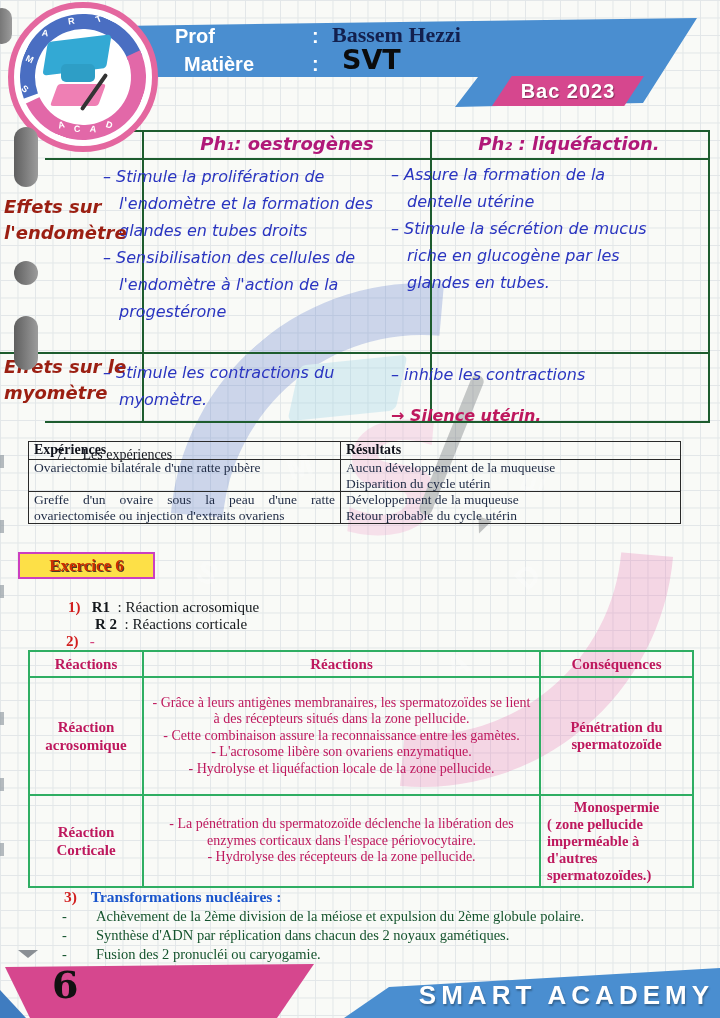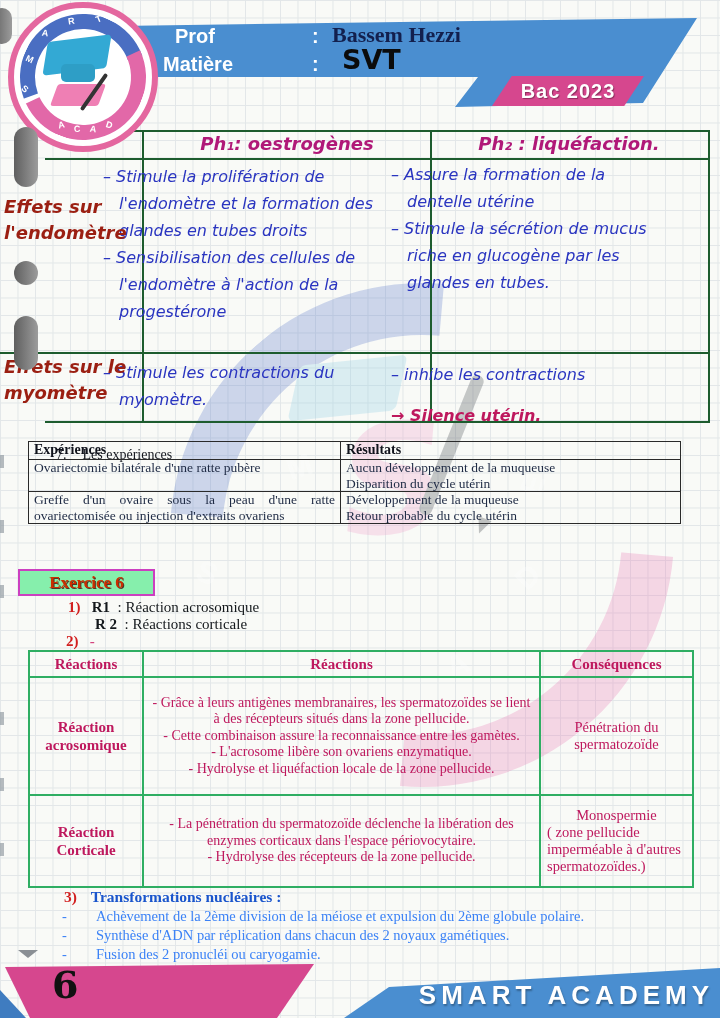--- a/index.html
+++ b/index.html
@@ -63,42 +63,42 @@
   
   .exp-title{position:absolute;left:56px;top:425px;font-size:14px;color:#15181f;z-index:2;margin-top:22px;}
   .exp-title .mk{margin-right:16px;}
   table.exp{position:absolute;left:28px;top:441px;width:652px;border-collapse:collapse;table-layout:fixed;z-index:2;
             font-size:13.5px;line-height:15.5px;color:#1e2a44;}
   table.exp th,table.exp td{border:1.8px solid #2a2a2a;padding:0 5px;vertical-align:top;background:transparent;}
   table.exp th{text-align:left;font-size:14px;height:17px;color:#10131c;}
   td.justify{text-align:justify;}
 
   
-  .ex6{position:absolute;left:18px;top:569px;width:133px;height:23px;background:#86efac;border:2px solid #cc3fc0;z-index:2;
+  .ex6{position:absolute;left:18px;top:552px;width:133px;height:23px;background:#fde047;border:2px solid #cc3fc0;z-index:2;
        display:flex;align-items:center;justify-content:center;
        color:#cc2e00;font:bold 17px "Liberation Serif",serif;text-shadow:1px 1px 0 #4a3a2a;}
   .qline{position:absolute;z-index:2;font-size:15px;color:#14181c;}
   .qmark{color:#d21f1f;font-weight:bold;}
   .qterm{font-weight:bold;}
   .qdash{color:#d4457e;font-weight:bold;}
 
   
   table.green{position:absolute;left:28px;top:650px;width:664px;border-collapse:collapse;table-layout:fixed;z-index:2;
               font-size:14px;line-height:16.5px;color:#be185d;}
   table.green th,table.green td{border:2.5px solid #2fae63;padding:2px 6px;vertical-align:middle;background:transparent;}
   table.green th{font-size:15px;height:20px;}
   td.reaction{text-align:center;font-weight:bold;font-size:15px;line-height:18px;}
   td.mech{vertical-align:top;text-align:center;}
-  td.conseq{font-weight:normal;font-size:14.5px;line-height:17px;}
+  td.conseq{font-weight:bold;font-size:14.5px;line-height:17px;}
   .conseq-main{text-align:center;}
 
   
   .q3head{position:absolute;left:64px;top:888px;z-index:2;font-size:15.5px;}
   .q3title{color:#1a55cc;font-weight:bold;margin-left:10px;}
-  .bullet{position:absolute;z-index:2;font-size:14.5px;color:#3b82f6;}
+  .bullet{position:absolute;z-index:2;font-size:14.5px;color:#14532d;}
   .bullet .bm{display:inline-block;width:34px;}
 
   
   .f-pink{position:absolute;left:0;top:962px;width:320px;height:56px;background:#d6478e;z-index:3;
           clip-path:polygon(5px 5px,314px 2px,277px 56px,30px 56px);}
   .f-bluetri{position:absolute;left:0;top:990px;width:26px;height:28px;background:#3f7cc0;z-index:3;
              clip-path:polygon(0 0,100% 100%,0 100%);}
   .f-graytri{position:absolute;left:18px;top:950px;width:20px;height:8px;background:#8a8f94;z-index:3;
              clip-path:polygon(0 0,100% 0,50% 100%);}
   .f-num{position:absolute;left:52px;top:962px;z-index:4;color:#111;font:bold 38px "DejaVu Serif",serif;}
@@ -134,21 +134,21 @@
   <div class="tick" style="top:520px;"></div>
   <div class="tick" style="top:585px;"></div>
   <div class="tick" style="top:712px;"></div>
   <div class="tick" style="top:778px;"></div>
   <div class="tick" style="top:843px;"></div>
 
   <div class="banner"></div>
   <span class="hdr-label" style="left:175px;top:25px;">Prof</span>
   <span class="hdr-colon" style="left:312px;top:25px;">:</span>
   <span class="hdr-prof-value" style="left:332px;top:22px;">Bassem Hezzi</span>
-  <span class="hdr-label" style="left:163px;top:53px;">Matière</span>
+  <span class="hdr-label" style="left:184px;top:53px;">Matière</span>
   <span class="hdr-colon" style="left:312px;top:53px;">:</span>
   <span class="hdr-svt" style="left:342px;top:44px;">SVT</span>
   <div class="badge">Bac 2023</div>
 
   <div class="logo">
     <div class="logo-arc arc-blue"></div>
     <div class="logo-arc arc-pink"></div>
     <div class="logo-cap"></div>
     <div class="logo-capbase"></div>
     <div class="logo-book"></div>

